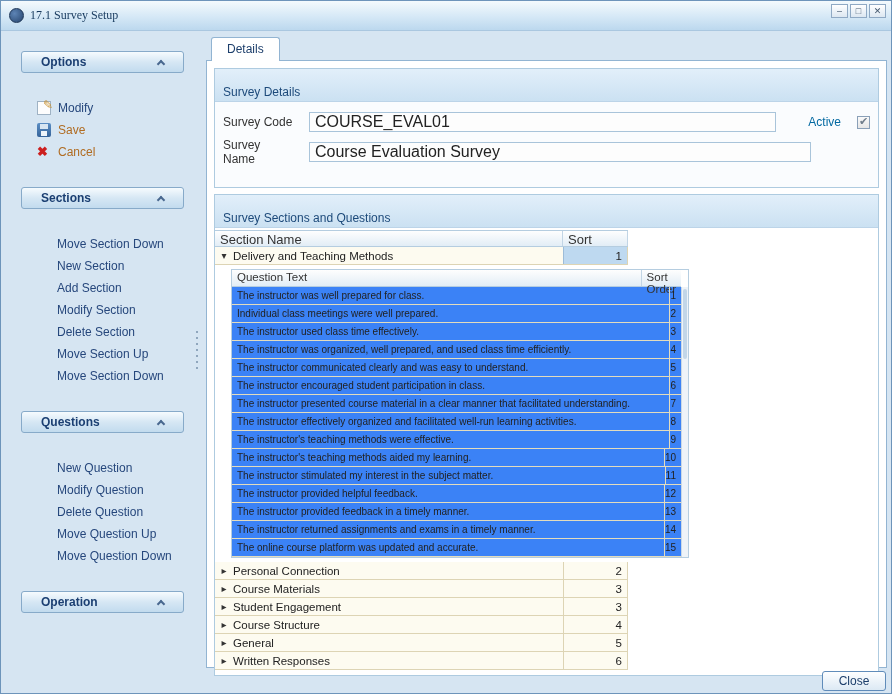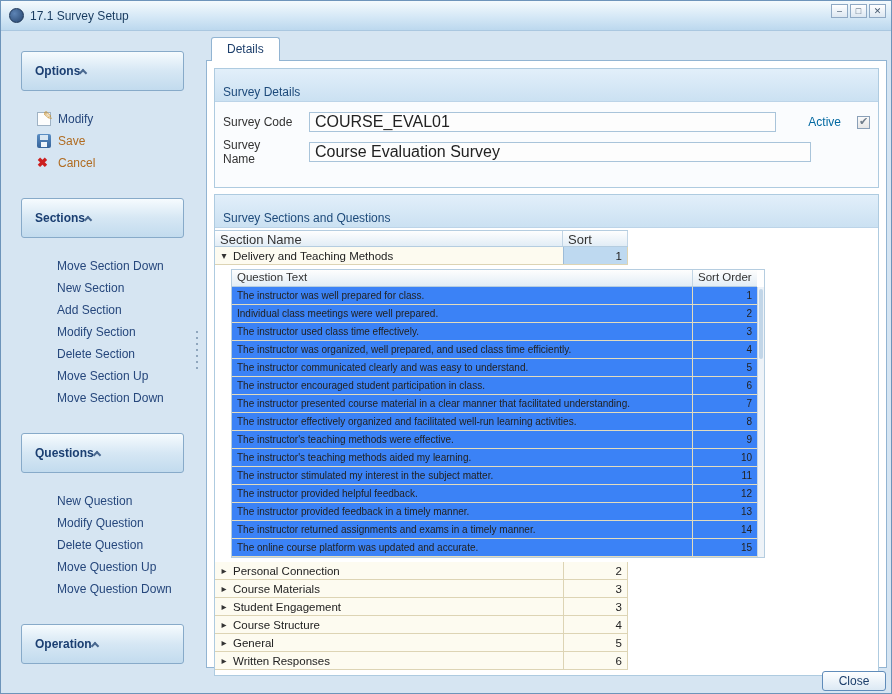--- a/index.html
+++ b/index.html
@@ -8,37 +8,37 @@
   .window { position:relative; width:892px; height:694px;
     border:1px solid #6d94ba; background:#d6e5f2; }
 
   
   .titlebar { position:absolute; left:0; top:0; width:100%; height:30px;
     background:linear-gradient(#f4fafd,#d5e8f6 55%,#bcd8ee);
     border-bottom:1px solid #aac7e0; display:flex; align-items:center; padding:0 8px; }
   .app-icon { width:15px; height:15px; border-radius:50%;
     background:radial-gradient(circle at 35% 35%, #5d84b5, #27456e);
     border:1px solid #1d3657; margin-right:6px; flex:0 0 auto; }
-  .title-text { color:#173a5e; }
+  .title-text { color:#173a5e;font-family:Liberation Serif, serif; }
   .win-buttons { position:absolute; right:5px; top:3px; display:flex; gap:2px; }
   .win-btn { width:17px; height:14px; border:1px solid #8fa9c4;
     background:linear-gradient(#ffffff,#dce7f1); font-size:9px; line-height:12px;
     text-align:center; color:#44586e; cursor:pointer; }
 
   
   .sidebar { position:absolute; left:20px; top:50px; width:163px; }
   .panel { margin-bottom:24px; }
-  .panel-header { height:40px; border:1px solid #87aac9; border-radius:3px;
+  .panel-header { height:22px; border:1px solid #87aac9; border-radius:3px;
     background:linear-gradient(#f6fbfe,#d6e7f4 50%,#c2dbee);
-    display:flex; align-items:center; 
-    padding:0 13px; cursor:pointer; }
+    display:flex; align-items:center; justify-content:space-between;
+    padding:0 19px; cursor:pointer; }
   .panel-title { font-weight:bold; color:#1b3f72; }
   .chev-up { width:6px; height:6px; border-left:2px solid #49688f;
     border-top:2px solid #49688f; transform:rotate(45deg); margin-top:3px; }
-  .panel-items { padding-top:17px; }
+  .panel-items { padding-top:24px; }
   .side-item { display:flex; align-items:center; height:22px;
     padding-left:36px; cursor:pointer; }
   .side-item.with-icon { padding-left:16px; }
   .side-label { color:#26477c; }
   .side-label.c-orange { color:#b06c22; }
   .icn { width:14px; height:14px; margin-right:7px; display:inline-block;
     position:relative; flex:0 0 auto; }
   .icn.pencil { background:#fdfdfd; border:1px solid #9fb2c4; }
   .icn.pencil::after { content:"\270E"; position:absolute; right:-3px; top:-4px;
     font-size:12px; color:#c89232; }
@@ -98,21 +98,21 @@
     background:#fdfbf0; border-bottom:1px solid #ddd4b4; font-size:11.5px;
     cursor:pointer; }
   .chev { width:18px; text-align:center; line-height:18px; color:#333;
     font-size:10px; flex:0 0 auto; }
   .sec-name { flex:1; line-height:18px; color:#222; white-space:nowrap;
     overflow:hidden; }
   .sec-sort { width:65px; text-align:right; padding-right:5px; line-height:18px;
     border-left:1px solid #ddd4b4; border-right:1px solid #ddd4b4; }
   .sec-sort.sel { background:#bed9f0; border-left:1px solid #9dbcd8; }
 
-  .detail { position:relative; margin:4px 0 4px 16px; width:534px;
+  .detail { position:relative; margin:4px 0 4px 16px; width:458px;
     border:1px solid #b5cde0; background:#fff; padding-right:7px; }
   .q-header { display:flex; height:17px;
     background:linear-gradient(#fefefe,#e2edf6);
     border-bottom:1px solid #b5cde0; font-size:11.5px; color:#333; }
   .qh-text { width:461px; border-right:1px solid #c2d5e5; padding:1px 5px; }
   .qh-sort { flex:1; padding:1px 5px; }
   .q-row { display:flex; height:18px; border-bottom:1px solid #e3dcbd;
     font-size:10px; background:#3b82f6; cursor:pointer; }
   .q-row:last-child { border-bottom:none; }
   .q-text { width:461px; padding:0 5px; line-height:17px;

